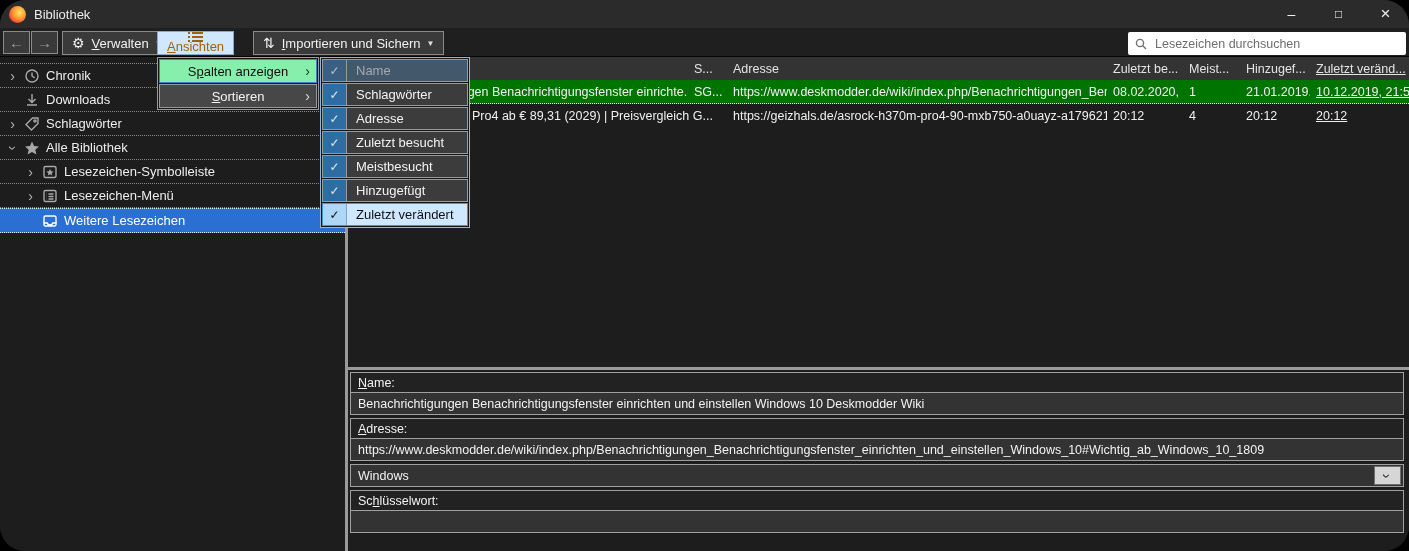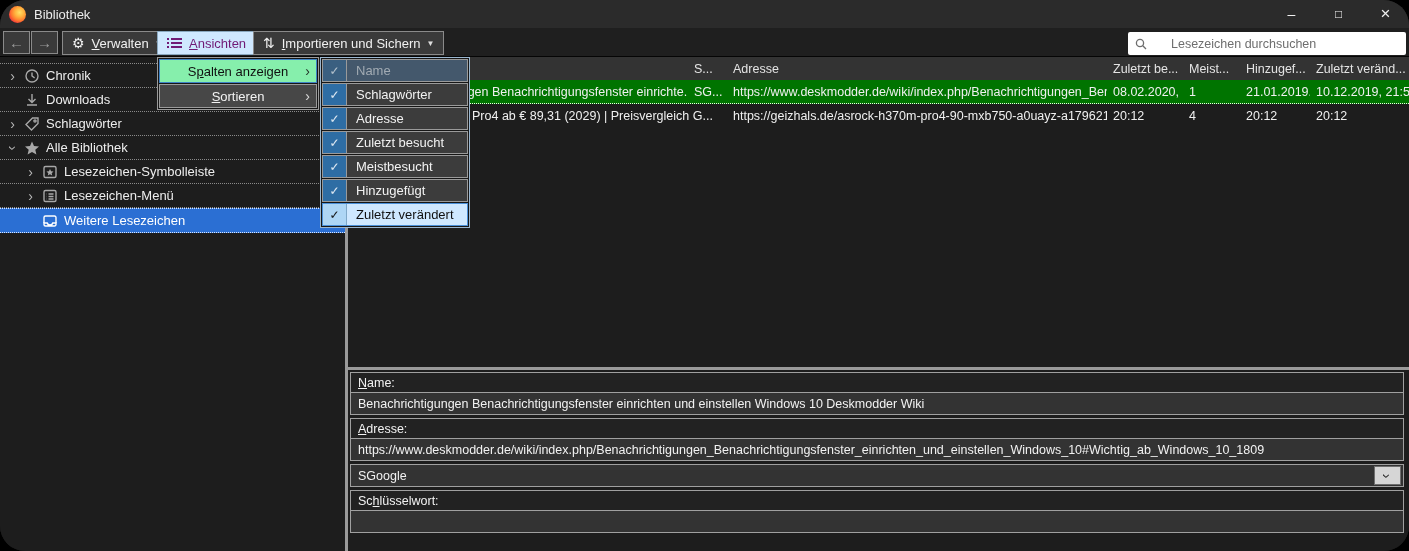--- a/index.html
+++ b/index.html
@@ -13,32 +13,32 @@
   .win-controls{margin-left:auto;display:flex;height:100%;}
   .win-btn{width:47px;height:100%;display:flex;align-items:center;justify-content:center;color:#f0f0f0;font-size:14px;cursor:default;}
   .win-btn.max{font-size:12px;}
   .win-btn.close{font-size:17px;}
   
   .toolbar{position:absolute;left:0;top:28px;width:1409px;height:29px;background:#1f1f1f;border-bottom:1px solid #050505;box-sizing:border-box;}
   .nav-btn{position:absolute;top:3px;width:27px;height:23px;background:#3a3a3a;border:1px solid #8a8a8a;box-sizing:border-box;
            display:flex;align-items:center;justify-content:center;color:#9c9c9c;font-size:15px;line-height:1;}
   .tool-btn{position:absolute;top:3px;height:24px;background:#3a3a3a;border:1px solid #8a8a8a;box-sizing:border-box;
             display:flex;align-items:center;gap:7px;padding:0 9px;color:#f0f0f0;font-size:13px;white-space:nowrap;}
-  .tool-btn.active{background:#cfe8ff;color:#701a75;border-color:#8aa8bf;}
+  .tool-btn.active{background:#cfe8ff;color:#a16207;border-color:#8aa8bf;flex-direction:column;}
   .key{text-decoration:underline;}
   .gear-glyph{font-size:14px;line-height:1;}
   .updown-glyph{font-size:14px;line-height:1;}
   .caret{font-size:8px;margin-left:-1px;opacity:.9;}
   .views-ico{display:inline-block;width:15px;height:11px;position:relative;}
   .views-ico i{position:absolute;left:4px;right:0;height:2px;background:currentColor;}
   .views-ico i:nth-child(1){top:0;} .views-ico i:nth-child(2){top:4px;} .views-ico i:nth-child(3){top:8px;}
   .views-ico b{position:absolute;left:0;width:2px;height:2px;background:currentColor;}
   .views-ico b:nth-child(4){top:0;} .views-ico b:nth-child(5){top:4px;} .views-ico b:nth-child(6){top:8px;}
   .search{position:absolute;right:3px;top:4px;width:278px;height:23px;background:#ffffff;border-radius:2px;
-          display:flex;align-items:center;gap:22px;padding:0 7px;box-sizing:border-box;}
+          display:flex;align-items:center;gap:6px;padding:0 7px;box-sizing:border-box;}
   .search svg{flex:0 0 auto;}
   .search input{border:0;outline:0;flex:1;background:transparent;font-family:"Liberation Sans",sans-serif;font-size:12.5px;color:#333;}
   .search input::placeholder{color:#6e6e6e;opacity:1;}
   
   .sidebar{position:absolute;left:0;top:57px;width:345px;height:494px;background:#1d1d1d;box-sizing:border-box;padding-top:6px;}
   .sb-item{height:23px;display:flex;align-items:center;border-bottom:1px dotted #8a8a8a;color:#ededed;font-size:13px;box-sizing:content-box;}
   .sb-item:first-child{border-top:1px dotted #8a8a8a;}
   .sb-item .chev{width:15px;text-align:center;color:#b8b8b8;font-size:14px;line-height:1;flex:0 0 auto;}
   .sb-item .chev.expanded{transform:rotate(90deg);}
   .sb-item.lvl0{padding-left:5px;}
@@ -48,21 +48,21 @@
   .sb-ico svg .fill{fill:#a8a8a8;stroke:none;}
   .sb-item.selected{background:#2b6fd3;color:#fff;border-top:1px dotted #d8e6ff;border-bottom:1px dotted #d8e6ff;}
   .sb-item.selected .sb-ico svg{stroke:#fff;}
   
   .vsplit{position:absolute;left:345px;top:57px;width:3px;height:494px;background:#9a9a9a;}
   .hsplit{position:absolute;left:348px;top:367px;width:1061px;height:3px;background:#9a9a9a;}
   
   .main-list{position:absolute;left:348px;top:57px;width:1061px;height:310px;background:#1d1d1d;overflow:hidden;}
   .lheader{display:flex;height:23px;background:#333333;color:#e4e4e4;font-size:12.5px;align-items:center;}
   .cell{padding:0 6px;box-sizing:border-box;white-space:nowrap;overflow:hidden;flex:0 0 auto;}
-  .c0{width:340px;} .c1{width:39px;} .c2{width:380px;} .c3{width:76px;} .c4{width:57px;} .c5{width:70px;} .c6{width:99px;}
+  .c0{width:340px;} .c1{width:39px;} .c2{width:380px;} .c3{width:76px;} .c4{width:57px;} .c5{width:70px;} .c6{width:99px;text-decoration:underline;}
   .lrow{display:flex;height:24px;align-items:center;font-size:12.5px;color:#f0f0f0;position:relative;}
   .lrow.sel{background:#007400;border-bottom:1px dotted #eafce8;height:23px;}
   .lrow.r2 .c0{padding-left:124px;overflow:visible;}
   .lrow.sel .c0{padding-left:30px;}
   
   .detail{position:absolute;left:348px;top:370px;width:1061px;height:181px;background:#1d1d1d;box-sizing:border-box;padding:2px 5px 0 2px;}
   .dgroup{border:1px solid #a0a0a0;margin-bottom:3px;}
   .drow-label{height:19px;background:#222222;border-bottom:1px solid #a0a0a0;color:#f2f2f2;font-size:12.5px;display:flex;align-items:center;padding:0 7px;}
   .drow-value{height:21px;background:#333333;color:#f2f2f2;font-size:12.5px;display:flex;align-items:center;padding-left:7px;position:relative;white-space:nowrap;overflow:hidden;}
   .combo-btn{position:absolute;right:2px;top:1px;width:27px;height:19px;background:#d6d6d6;border:1px solid #6e6e6e;box-sizing:border-box;
@@ -265,21 +265,21 @@
       <div class="drow-value">Benachrichtigungen Benachrichtigungsfenster einrichten und einstellen Windows 10 Deskmodder Wiki</div>
     </div>
     <div class="dgroup">
       <div class="drow-label">
         <span><span></span><span class="key">A</span><span>dresse:</span></span>
       </div>
       <div class="drow-value">https://www.deskmodder.de/wiki/index.php/Benachrichtigungen_Benachrichtigungsfenster_einrichten_und_einstellen_Windows_10#Wichtig_ab_Windows_10_1809</div>
     </div>
     <div class="dgroup">
       <div class="drow-value">
-        <span>SGoogle</span>
+        <span>Windows</span>
         <span class="combo-btn">
             <span class="g">›</span>
           </span>
       </div>
     </div>
     <div class="dgroup">
       <div class="drow-label">
         <span><span>Sc</span><span class="key">h</span><span>lüsselwort:</span></span>
       </div>
       <div class="drow-value"></div>

